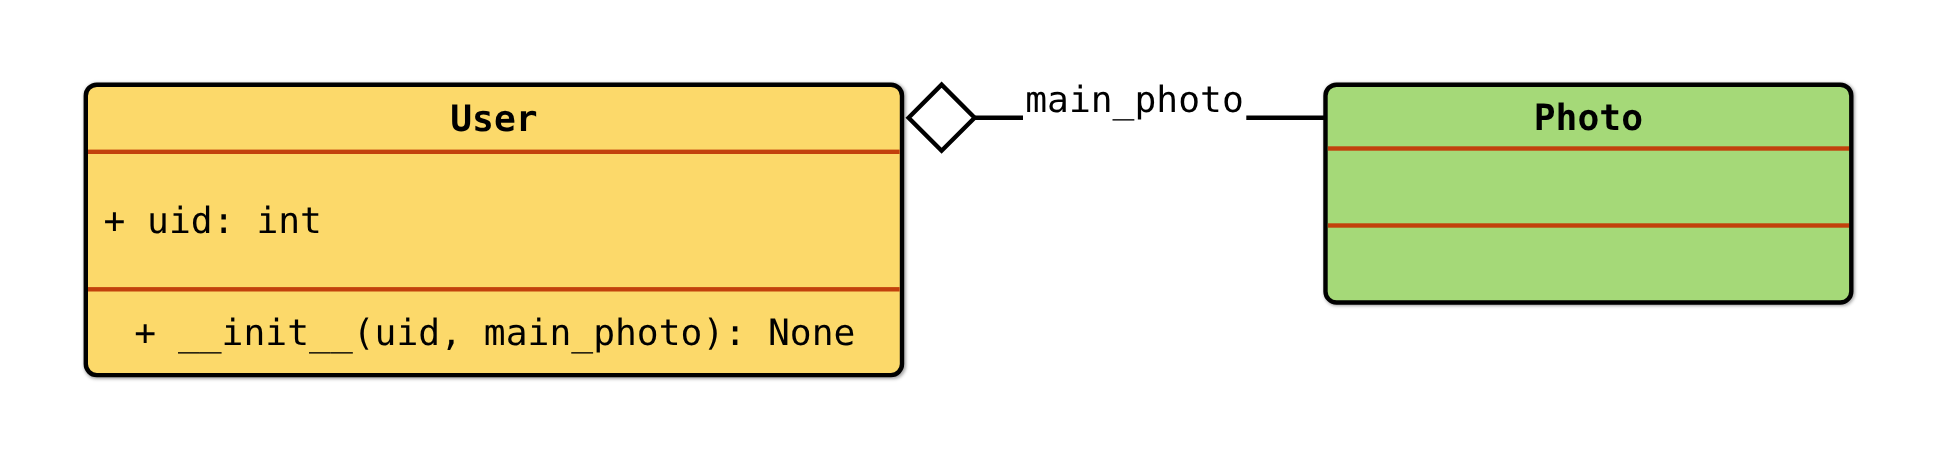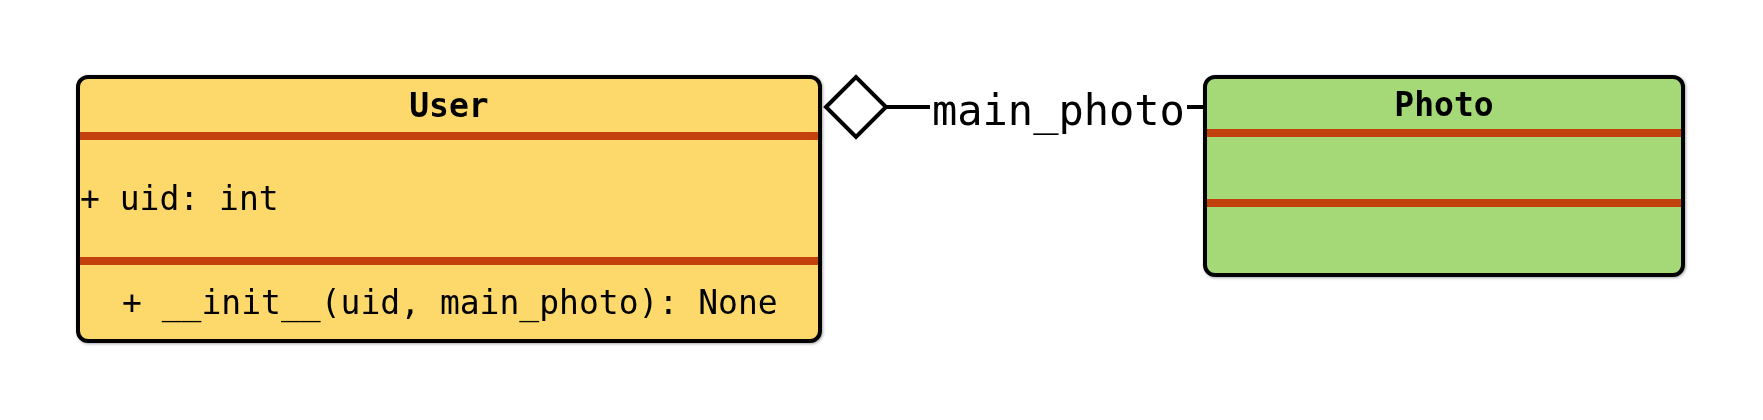--- a/index.html
+++ b/index.html
@@ -40,51 +40,51 @@
     height: 202px;
     background: #A5D978;
   }
   .compartment {
     box-sizing: border-box;
     display: flex;
     flex-direction: column;
     justify-content: center;
   }
   .compartment.with-divider {
-    border-bottom: 8px solid #c2410c;
+    border-bottom: 4px solid #c2410c;
   }
   .compartment.title-compartment {
     align-items: center;
     font-weight: bold;
     font-size: 33px;
   }
   .user .title-compartment { height: 61px; }
-  .user .attrs-compartment { height: 125px; }
+  .user .attrs-compartment { height: 125px; padding-left: 14px; }
   .user .methods-compartment { flex: 1; padding-left: 14px; margin-left: 28px; }
   .photo .title-compartment { height: 58px; }
   .photo .attrs-compartment { height: 70px; }
   .photo .methods-compartment { flex: 1; }
   .member-line {
     font-size: 33px;
     line-height: 35px;
     white-space: pre;
   }
   .type-bold { font-weight: bold; }
   .connector-svg {
     position: absolute;
     left: 820px;
     top: 70px;
     width: 390px;
     height: 80px;
   }
   .relation-label {
     position: absolute;
     left: 930px;
-    top: 90px;
-    font-size: 42px;
+    top: 70px;
+    font-size: 33px;
     line-height: 42px;
     background: #ffffff;
     padding: 0 2px;
     white-space: pre;
   }
 </style>
 </head>
 <body>
 
 <div class="canvas">

